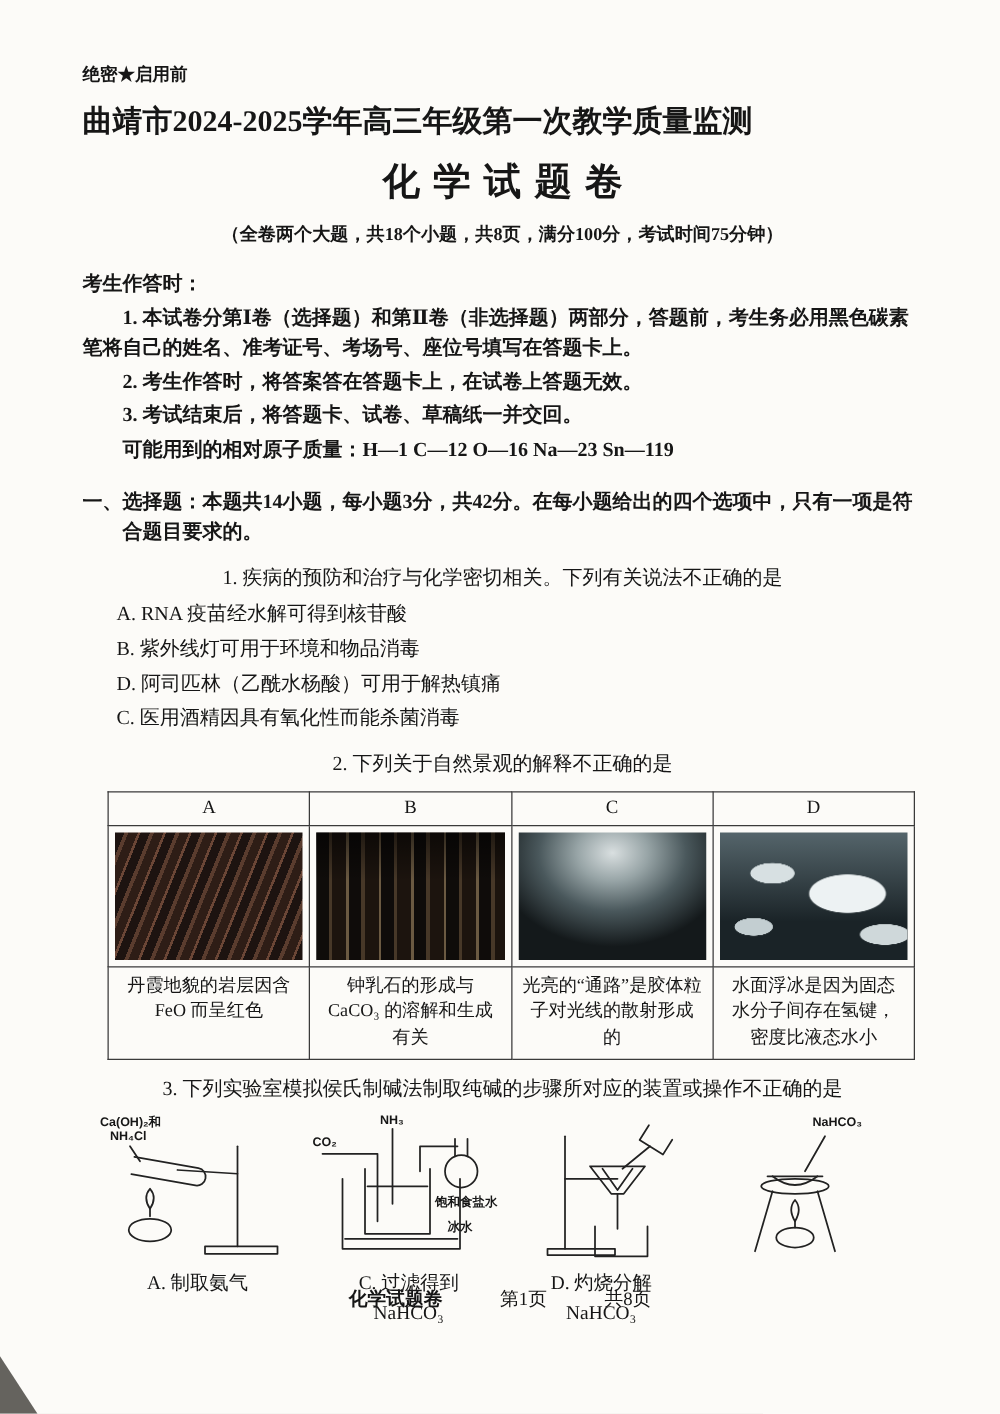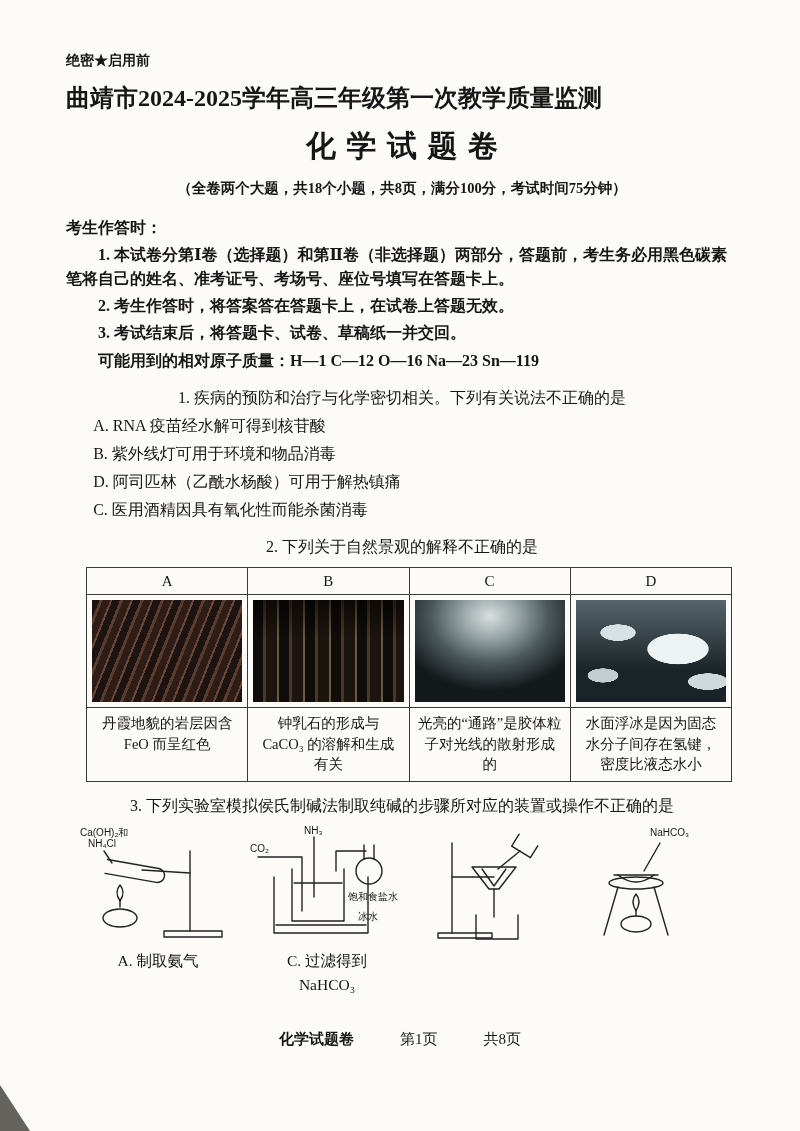--- a/index.html
+++ b/index.html
@@ -30,21 +30,21 @@
   .photo-a{background:repeating-linear-gradient(112deg,#1d1310 0 7px,#5a3c2e 7px 10px,#2e1d16 10px 17px,#6b4636 17px 19px);}
   .photo-b{background:linear-gradient(180deg,rgba(0,0,0,.55),rgba(0,0,0,0) 38%),repeating-linear-gradient(90deg,#0f0c0a 0 10px,#473828 10px 13px,#1c140e 13px 24px,#6b5a42 24px 26px);}
   .photo-c{background:radial-gradient(ellipse 95px 75px at 50% 16%,#d9dfe0 0%,#97a4a6 30%,#4a585c 62%,#14191b 100%);}
   .photo-d{background:
     radial-gradient(ellipse 52px 26px at 68% 48%,#edf2f3 0 58%,rgba(0,0,0,0) 60%),
     radial-gradient(ellipse 30px 14px at 28% 32%,#d7e0e2 0 58%,rgba(0,0,0,0) 60%),
     radial-gradient(ellipse 26px 12px at 18% 74%,#c3ced1 0 58%,rgba(0,0,0,0) 60%),
     radial-gradient(ellipse 34px 14px at 88% 80%,#cfd8da 0 58%,rgba(0,0,0,0) 60%),
     linear-gradient(180deg,#55656b,#1a2327 70%);}
   td.caption-cell{font-size:14.5px;line-height:1.4;padding:5px 8px 7px;vertical-align:middle;}
-  .apparatus-row{display:flex;gap:12px;margin:8px 0 0 12px;}
+  .apparatus-row{display:flex;gap:12px;margin:8px 0 0 12px;font-weight:bold;}
   .apparatus{position:relative;height:120px;}
   .apparatus svg{stroke:#222;fill:none;stroke-width:1.4;stroke-linecap:round;stroke-linejoin:round;display:block;}
   .app-a{width:160px;} .app-b{width:170px;} .app-c{width:130px;} .app-d{width:130px;}
   .diag-label{position:absolute;font-size:10px;line-height:1.1;white-space:nowrap;font-family:"Liberation Sans","DejaVu Sans",sans-serif;}
   .q3-captions{display:flex;gap:24px;margin:2px 0 0 12px;}
   .q3-captions span{display:block;text-align:center;font-size:15.5px;}
   .cap-a{width:160px;} .cap-b{width:170px;} .cap-c{width:130px;} .cap-d{width:130px;}
   .footer{position:absolute;left:0;right:0;top:1030px;display:flex;justify-content:center;gap:46px;font-size:15px;}
   .footer .doc{font-weight:bold;}
   .corner-artifact{position:absolute;left:0;bottom:0;width:0;height:0;border-left:30px solid #4a4843;border-top:46px solid transparent;opacity:.85;}
@@ -62,20 +62,21 @@
     <div class="meta">（全卷两个大题，共18个小题，共8页，满分100分，考试时间75分钟）</div>
 
     <div>
       <p class="notice-head">考生作答时：</p>
       <p class="notice-item">1. 本试卷分第Ⅰ卷（选择题）和第Ⅱ卷（非选择题）两部分，答题前，考生务必用黑色碳素笔将自己的姓名、准考证号、考场号、座位号填写在答题卡上。</p>
       <p class="notice-item">2. 考生作答时，将答案答在答题卡上，在试卷上答题无效。</p>
       <p class="notice-item">3. 考试结束后，将答题卡、试卷、草稿纸一并交回。</p>
       <p class="atomic">可能用到的相对原子质量：H—1  C—12  O—16  Na—23  Sn—119</p>
     </div>
 
+    <div class="section-head">一、选择题：本题共14小题，每小题3分，共42分。在每小题给出的四个选项中，只有一项是符合题目要求的。</div>
 
     <div>
       <p class="q-stem">1. 疾病的预防和治疗与化学密切相关。下列有关说法不正确的是</p>
       <div class="q-options">
         <p>A. RNA 疫苗经水解可得到核苷酸</p>
         <p>B. 紫外线灯可用于环境和物品消毒</p>
         <p>D. 阿司匹林（乙酰水杨酸）可用于解热镇痛</p>
         <p>C. 医用酒精因具有氧化性而能杀菌消毒</p>
       </div>
     </div>
@@ -183,20 +184,21 @@
             <line x1="62" y1="89" x2="62" y2="84"></line>
             <ellipse cx="62" cy="97" rx="15" ry="8"></ellipse>
           </svg>
         </div>
 
       </div>
 
       <div class="q3-captions">
         <span class="cap-a">A. 制取氨气</span>
         <span class="cap-c">C. 过滤得到 NaHCO₃</span>
+        <span class="cap-d">D. 灼烧分解 NaHCO₃</span>
       </div>
     </div>
 
   </div>
 
   <div class="footer">
     <span class="doc">化学试题卷</span>
     <span>第1页</span>
     <span>共8页</span>
   </div>

